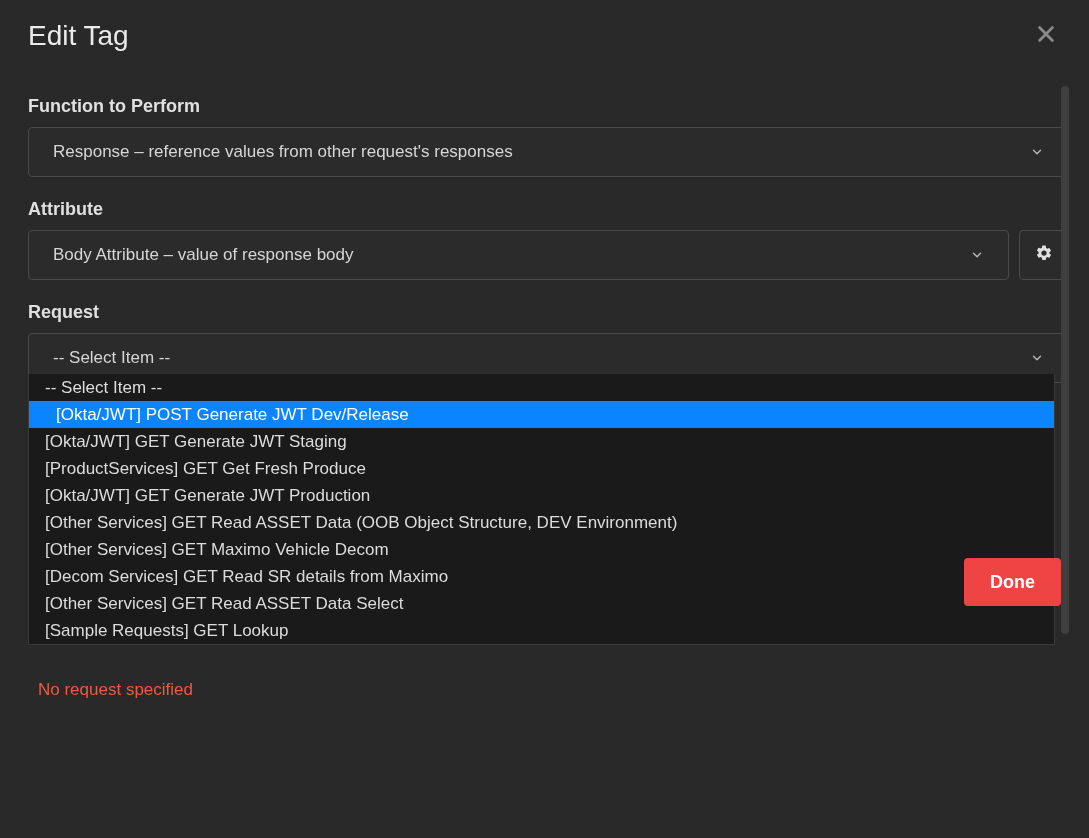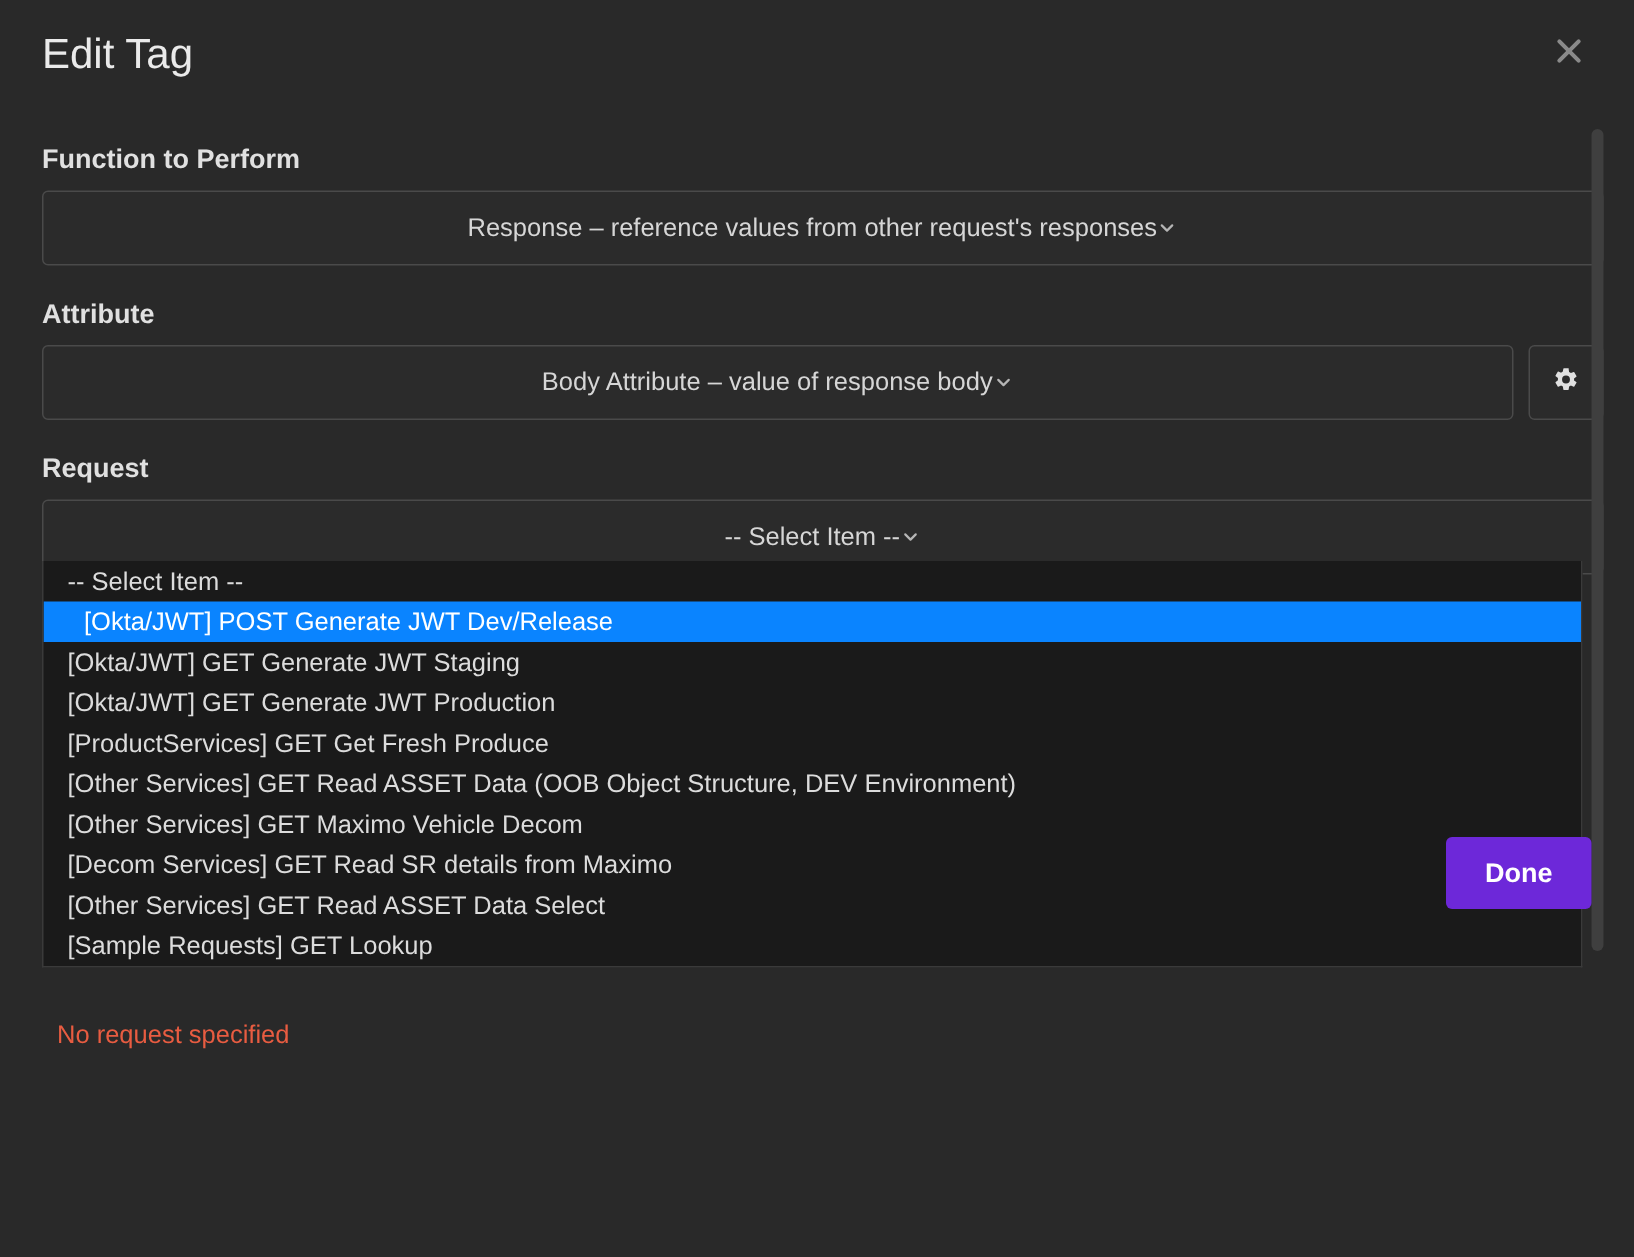--- a/index.html
+++ b/index.html
@@ -63,21 +63,21 @@
   }
   .select {
     flex: 1;
     height: 48px;
     border: 1px solid #4a4a4a;
     border-radius: 4px;
     background: #2b2b2b;
     display: flex;
     align-items: center;
     padding: 0 24px;
-    justify-content: center;
+    justify-content: space-between;
     cursor: pointer;
     color: #d6d6d6;
   }
   .select .text {
     font-size: 17px;
   }
   .chevron {
     width: 14px;
     height: 14px;
     display: flex;
@@ -133,21 +133,21 @@
     font-size: 17px;
     color: #e85c41;
   }
 
   .footer {
     position: absolute;
     right: 28px;
     bottom: 24px;
   }
   .done-btn {
-    background: #6d28d9;
+    background: #ef4444;
     color: #ffffff;
     border: none;
     border-radius: 4px;
     height: 48px;
     padding: 0 26px;
     font-size: 18px;
     font-weight: 600;
     cursor: pointer;
   }
 
@@ -229,22 +229,22 @@
         </span>
       </div>
     </div>
 
   </div>
 
   <div class="dropdown-panel" id="request-dropdown">
       <div class="dd-option">-- Select Item --</div>
       <div class="dd-option highlight">[Okta/JWT] POST Generate JWT Dev/Release</div>
       <div class="dd-option">[Okta/JWT] GET Generate JWT Staging</div>
+      <div class="dd-option">[ProductServices] GET Get Fresh Produce</div>
       <div class="dd-option">[Okta/JWT] GET Generate JWT Production</div>
-      <div class="dd-option">[ProductServices] GET Get Fresh Produce</div>
       <div class="dd-option">[Other Services] GET Read ASSET Data (OOB Object Structure, DEV Environment)</div>
       <div class="dd-option">[Other Services] GET Maximo Vehicle Decom</div>
       <div class="dd-option">[Decom Services] GET Read SR details from Maximo</div>
       <div class="dd-option">[Other Services] GET Read ASSET Data Select</div>
       <div class="dd-option">[Sample Requests] GET Lookup</div>
     </div>
 
   <div class="error-line">No request specified</div>
 
   <div class="scrollbar-track">

